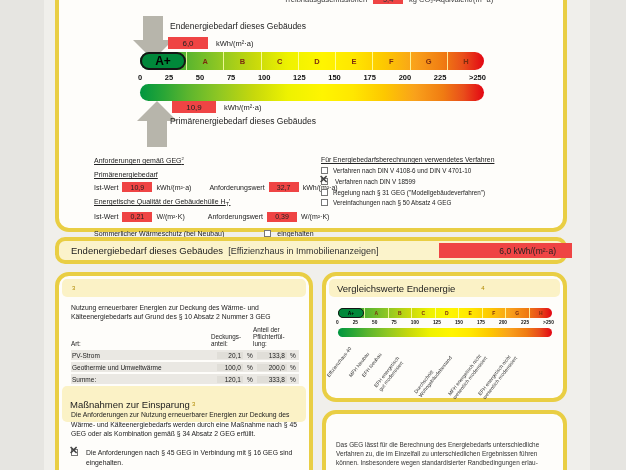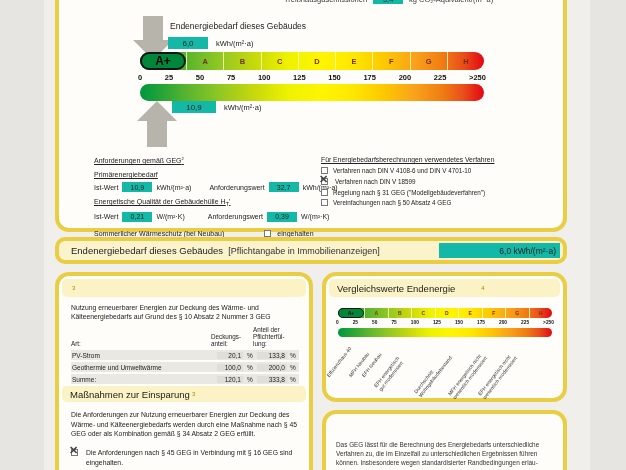--- a/index.html
+++ b/index.html
@@ -5,21 +5,21 @@
   html,body{margin:0;padding:0;}
   #page{position:relative;width:626px;height:470px;overflow:hidden;
         background:#e6e5e1;font-family:"Liberation Sans",sans-serif;color:#222;}
   .abs{position:absolute;}
   .b{font-weight:normal;}
   .u{text-decoration:underline;}
   .pre{white-space:pre-line;}
   #paper{left:44px;top:0;width:546px;height:470px;background:#f0efeb;}
   .panel{border:4px solid #e9ce44;border-radius:14px;background:#fefdfa;box-sizing:border-box;}
   .hdrband{background:#fbf2c6;border-radius:5px;display:flex;align-items:center;padding:0 8px;box-sizing:border-box;}
-  .graybox{background:#14b8a6;display:flex;align-items:center;justify-content:center;}
+  .graybox{background:#ef4444;display:flex;align-items:center;justify-content:center;}
   .grad{background:linear-gradient(90deg,#009640 0%,#2aa636 7%,#5cb52e 14%,#8fc723 23%,
         #c6d80c 33%,#eef200 43%,#fff500 53%,#ffe700 62%,#fdc800 71%,#f9a11b 80%,
         #f07c12 88%,#e94e1b 94%,#e30613 100%);}
   .zones{display:flex;position:absolute;top:0;bottom:0;}
   .zone{flex:1;display:flex;align-items:center;justify-content:center;
         border-left:1px solid rgba(255,255,170,.85);color:#7c2d0e;font-weight:bold;}
   .aplus{background:#00883a;border:2px solid #151515;display:flex;align-items:center;
          justify-content:center;font-weight:bold;color:#000;box-sizing:border-box;}
   .ticks{display:flex;justify-content:space-between;font-weight:bold;color:#111;}
   .cb{width:7px;height:7px;border:1px solid #777;background:#fff;display:inline-block;box-sizing:border-box;}
@@ -84,20 +84,21 @@
       <span>&gt;250</span>
     </div>
 
     <div class="abs grad" style="left:81px;top:100px;width:344px;height:17px;border-radius:9px;"></div>
 
     <div class="abs tri-up" style="left:78px;top:117px;"></div>
     <div class="abs arrow-shaft" style="left:88px;top:137px;width:20px;height:26px;"></div>
 
     <div class="abs graybox b" style="left:113px;top:117px;width:44px;height:12px;font-size:8px;">10,9</div>
     <div class="abs" style="left:165px;top:119px;font-size:7.5px;">kWh/(m²·a)</div>
+    <div class="abs b" style="left:111px;top:132px;font-size:8.5px;">Primärenergiebedarf dieses Gebäudes</div>
 
     <div class="abs" style="left:35px;top:172px;width:250px;font-size:7px;">
       <div class="b u">
         <span>Anforderungen gemäß GEG</span><sup>2</sup>
       </div>
       <div class="u" style="margin-top:7px;">Primärenergiebedarf</div>
       <div style="margin-top:4px;display:flex;align-items:center;gap:4px;">
         <span>Ist-Wert</span>
         <span class="graybox b" style="width:30px;height:10px;font-size:7px;">10,9</span>
         <span>kWh/(m²·a)</span>
@@ -142,22 +143,22 @@
       </div>
       <div style="margin-top:3px;display:flex;gap:5px;align-items:center;">
         <span class="cb"></span>
         <span>Vereinfachungen nach § 50 Absatz 4 GEG</span>
       </div>
     </div>
   </div>
 
   <div class="abs panel" style="left:55px;top:237px;width:512px;height:27px;border-radius:10px;background:#fbf3cb;display:flex;align-items:center;">
     <span class="b" style="font-size:9.5px;margin-left:12px;">Endenergiebedarf dieses Gebäudes</span>
-    <span style="font-size:9px;margin-left:5px;color:#333;">[Pflichtangabe in Immobilienanzeigen]</span>
-    <span class="graybox" style="position:absolute;left:380px;top:2px;width:117px;height:15px;font-size:8.5px;justify-content:flex-end;padding-right:4px;">6,0 kWh/(m²·a)</span>
+    <span style="font-size:9px;margin-left:5px;color:#333;">[Effizienzhaus in Immobilienanzeigen]</span>
+    <span class="graybox" style="position:absolute;left:380px;top:2px;width:117px;height:15px;font-size:8.5px;justify-content:flex-end;padding-right:16px;">6,0 kWh/(m²·a)</span>
   </div>
 
   <div class="abs panel" style="left:55px;top:272px;width:258px;height:214px;">
     <div class="hdrband" style="position:absolute;left:3px;top:3px;right:3px;height:18px;">
       <sup style="color:#b08900;font-size:6px;margin-left:2px;">3</sup>
     </div>
     <div class="abs b pre" style="left:12px;top:27px;width:228px;font-size:6.8px;line-height:1.35;">Nutzung erneuerbarer Energien zur Deckung des Wärme- und Kälteenergiebedarfs auf Grund des § 10 Absatz 2 Nummer 3 GEG</div>
 
     <div class="abs" style="left:12px;top:50px;width:228px;font-size:6.3px;">
       <div style="display:flex;align-items:flex-end;">
@@ -184,21 +185,21 @@
       </div>
       <div class="rowstripe" style="margin-top:2px;height:10px;">
         <span style="flex:1;padding-left:1px;">Summe:</span>
         <span class="valcell" style="width:26px;">120,1</span>
         <span style="width:14px;text-align:center;">%</span>
         <span class="valcell" style="width:30px;">333,8</span>
         <span style="width:12px;text-align:center;">%</span>
       </div>
     </div>
 
-    <div class="hdrband" style="position:absolute;left:3px;top:110px;right:3px;height:16px;">
+    <div class="hdrband" style="position:absolute;left:3px;top:110px;right:3px;height:36px;">
       <span class="b" style="font-size:9.5px;">Maßnahmen zur Einsparung</span>
       <sup style="color:#b08900;font-size:6px;margin-left:2px;">3</sup>
     </div>
     <div class="abs b" style="left:12px;top:134px;width:232px;font-size:6.8px;line-height:1.4;">Die Anforderungen zur Nutzung erneuerbarer Energien zur Deckung des Wärme- und Kälteenergiebedarfs werden durch eine Maßnahme nach § 45 GEG oder als Kombination gemäß § 34 Absatz 2 GEG erfüllt.</div>
     <div class="abs" style="left:12px;top:172px;width:232px;display:flex;gap:6px;font-size:6.8px;line-height:1.4;">
       <span class="cbwrap">
           <span class="cb"></span>
           <span class="xmark">✕</span>
         </span>
       <span style="flex:1;">Die Anforderungen nach § 45 GEG in Verbindung mit § 16 GEG sind eingehalten.</span>

